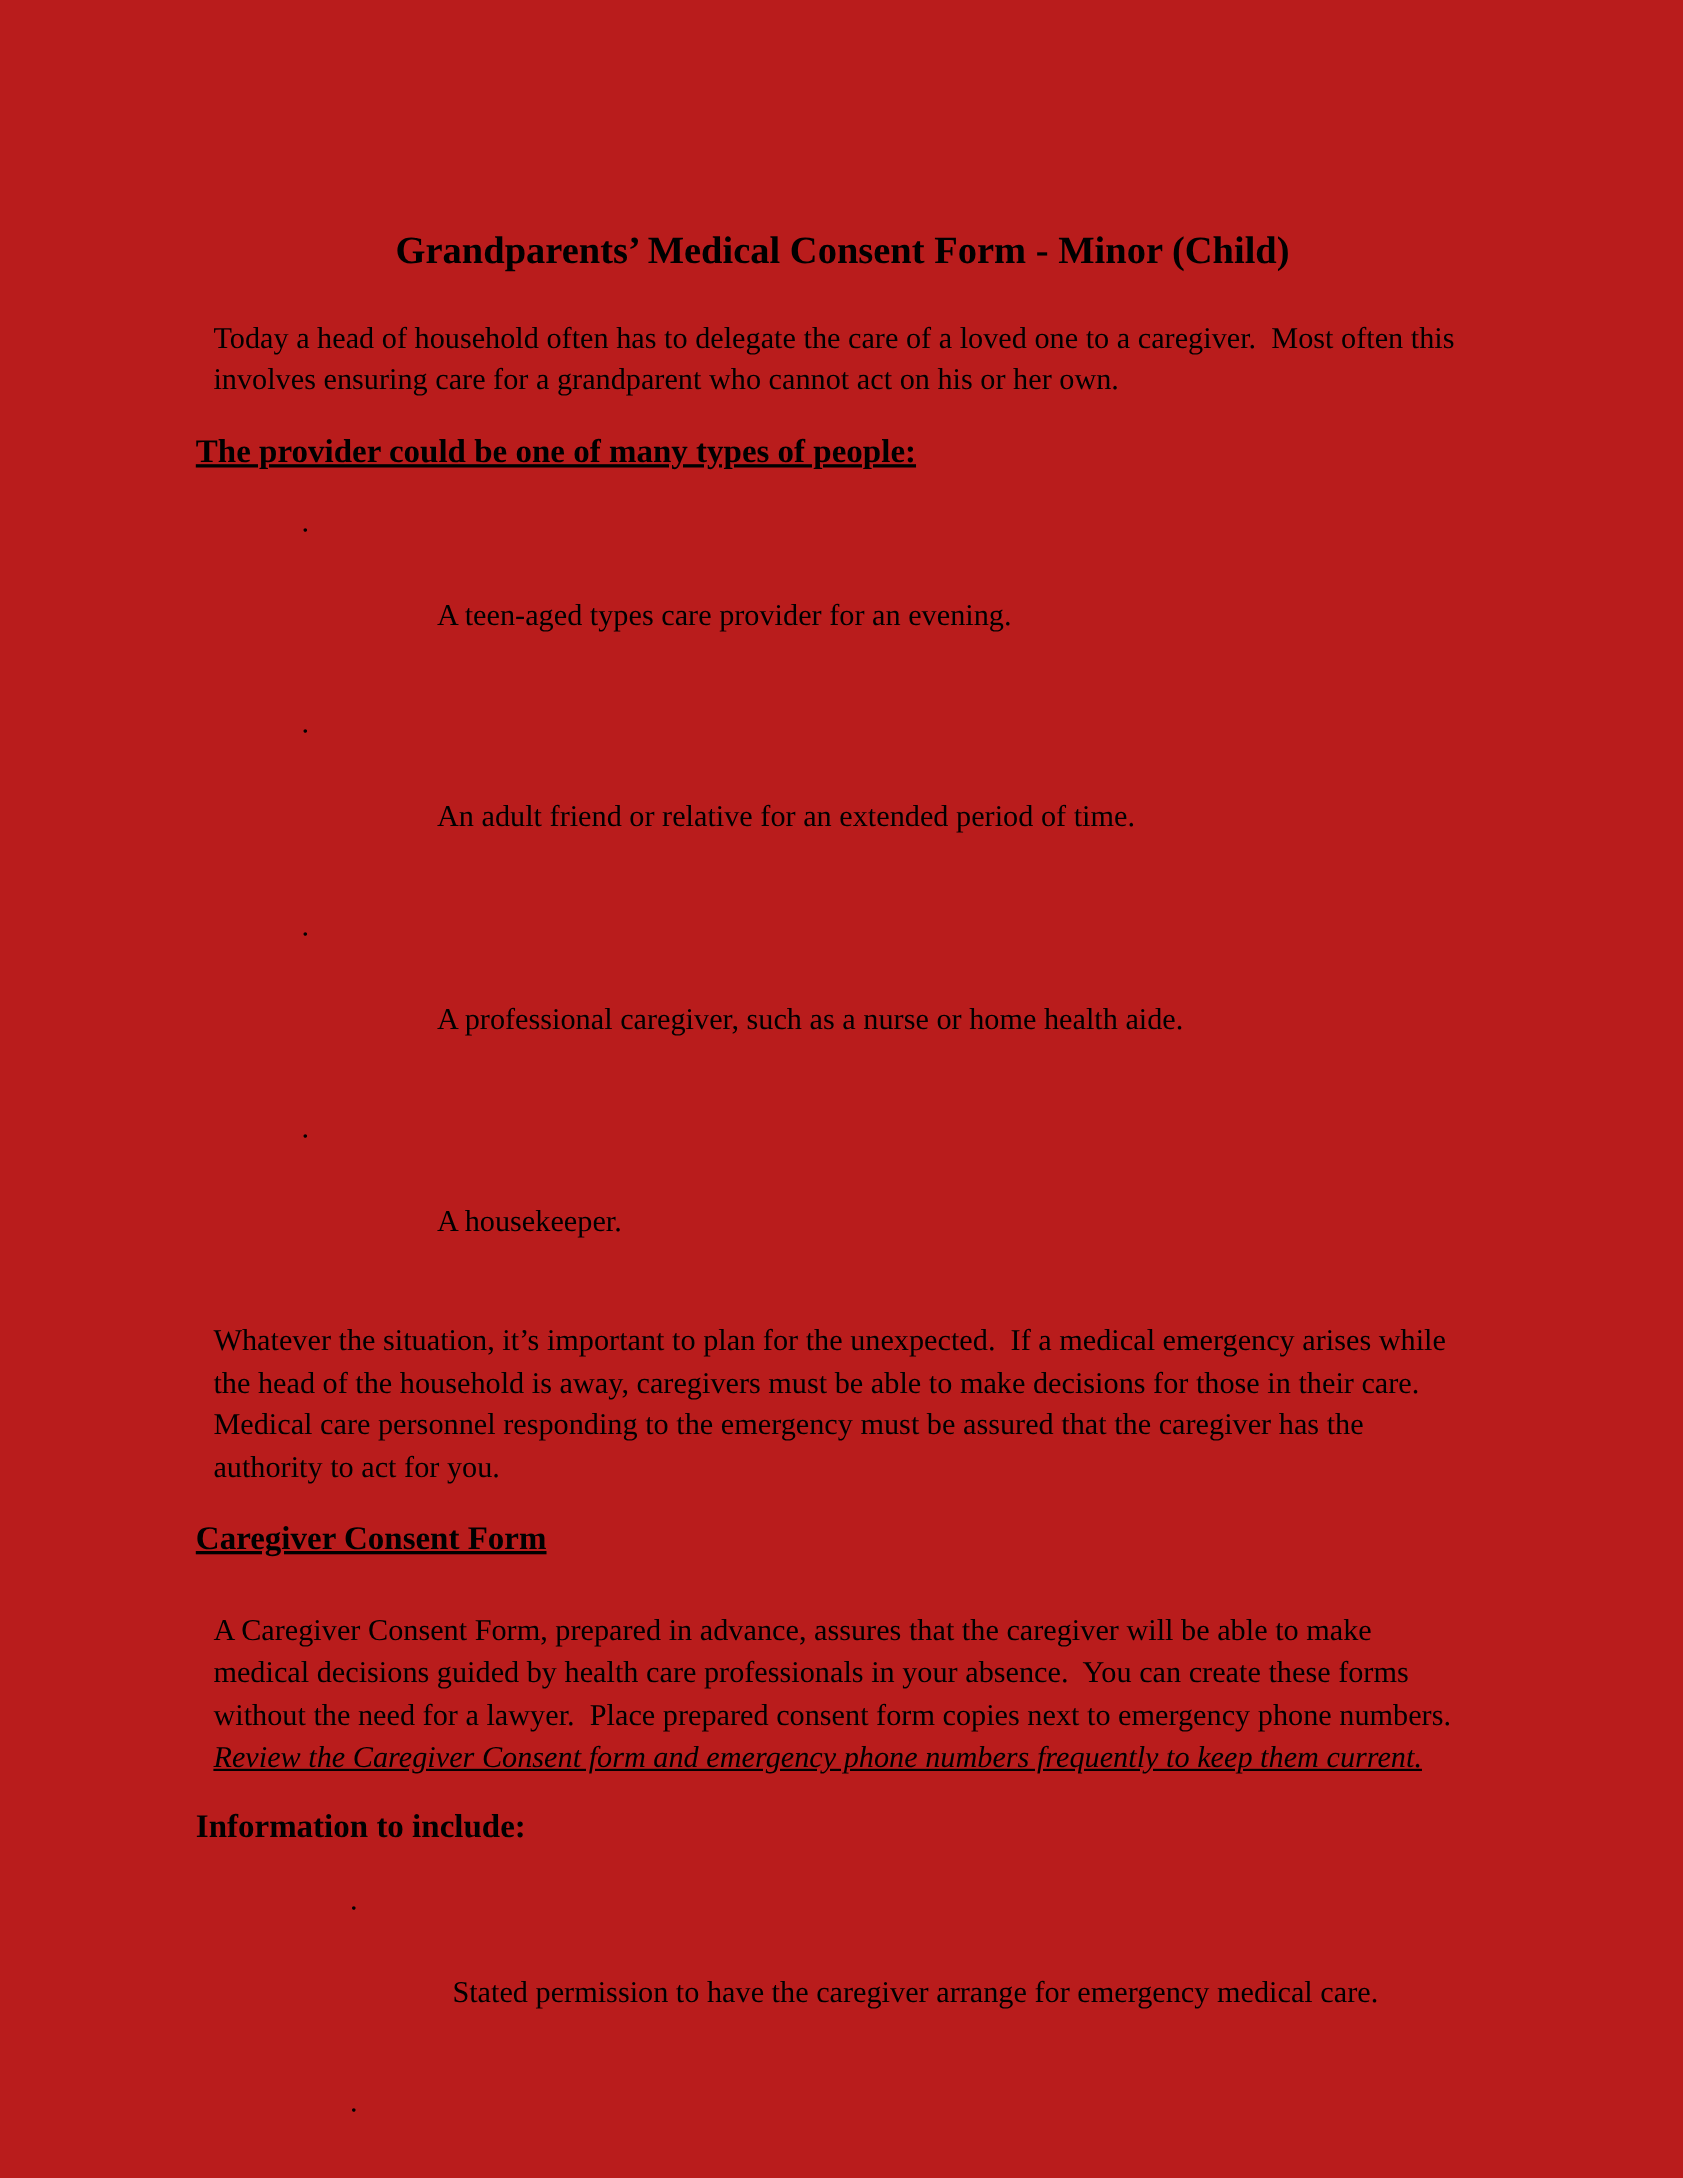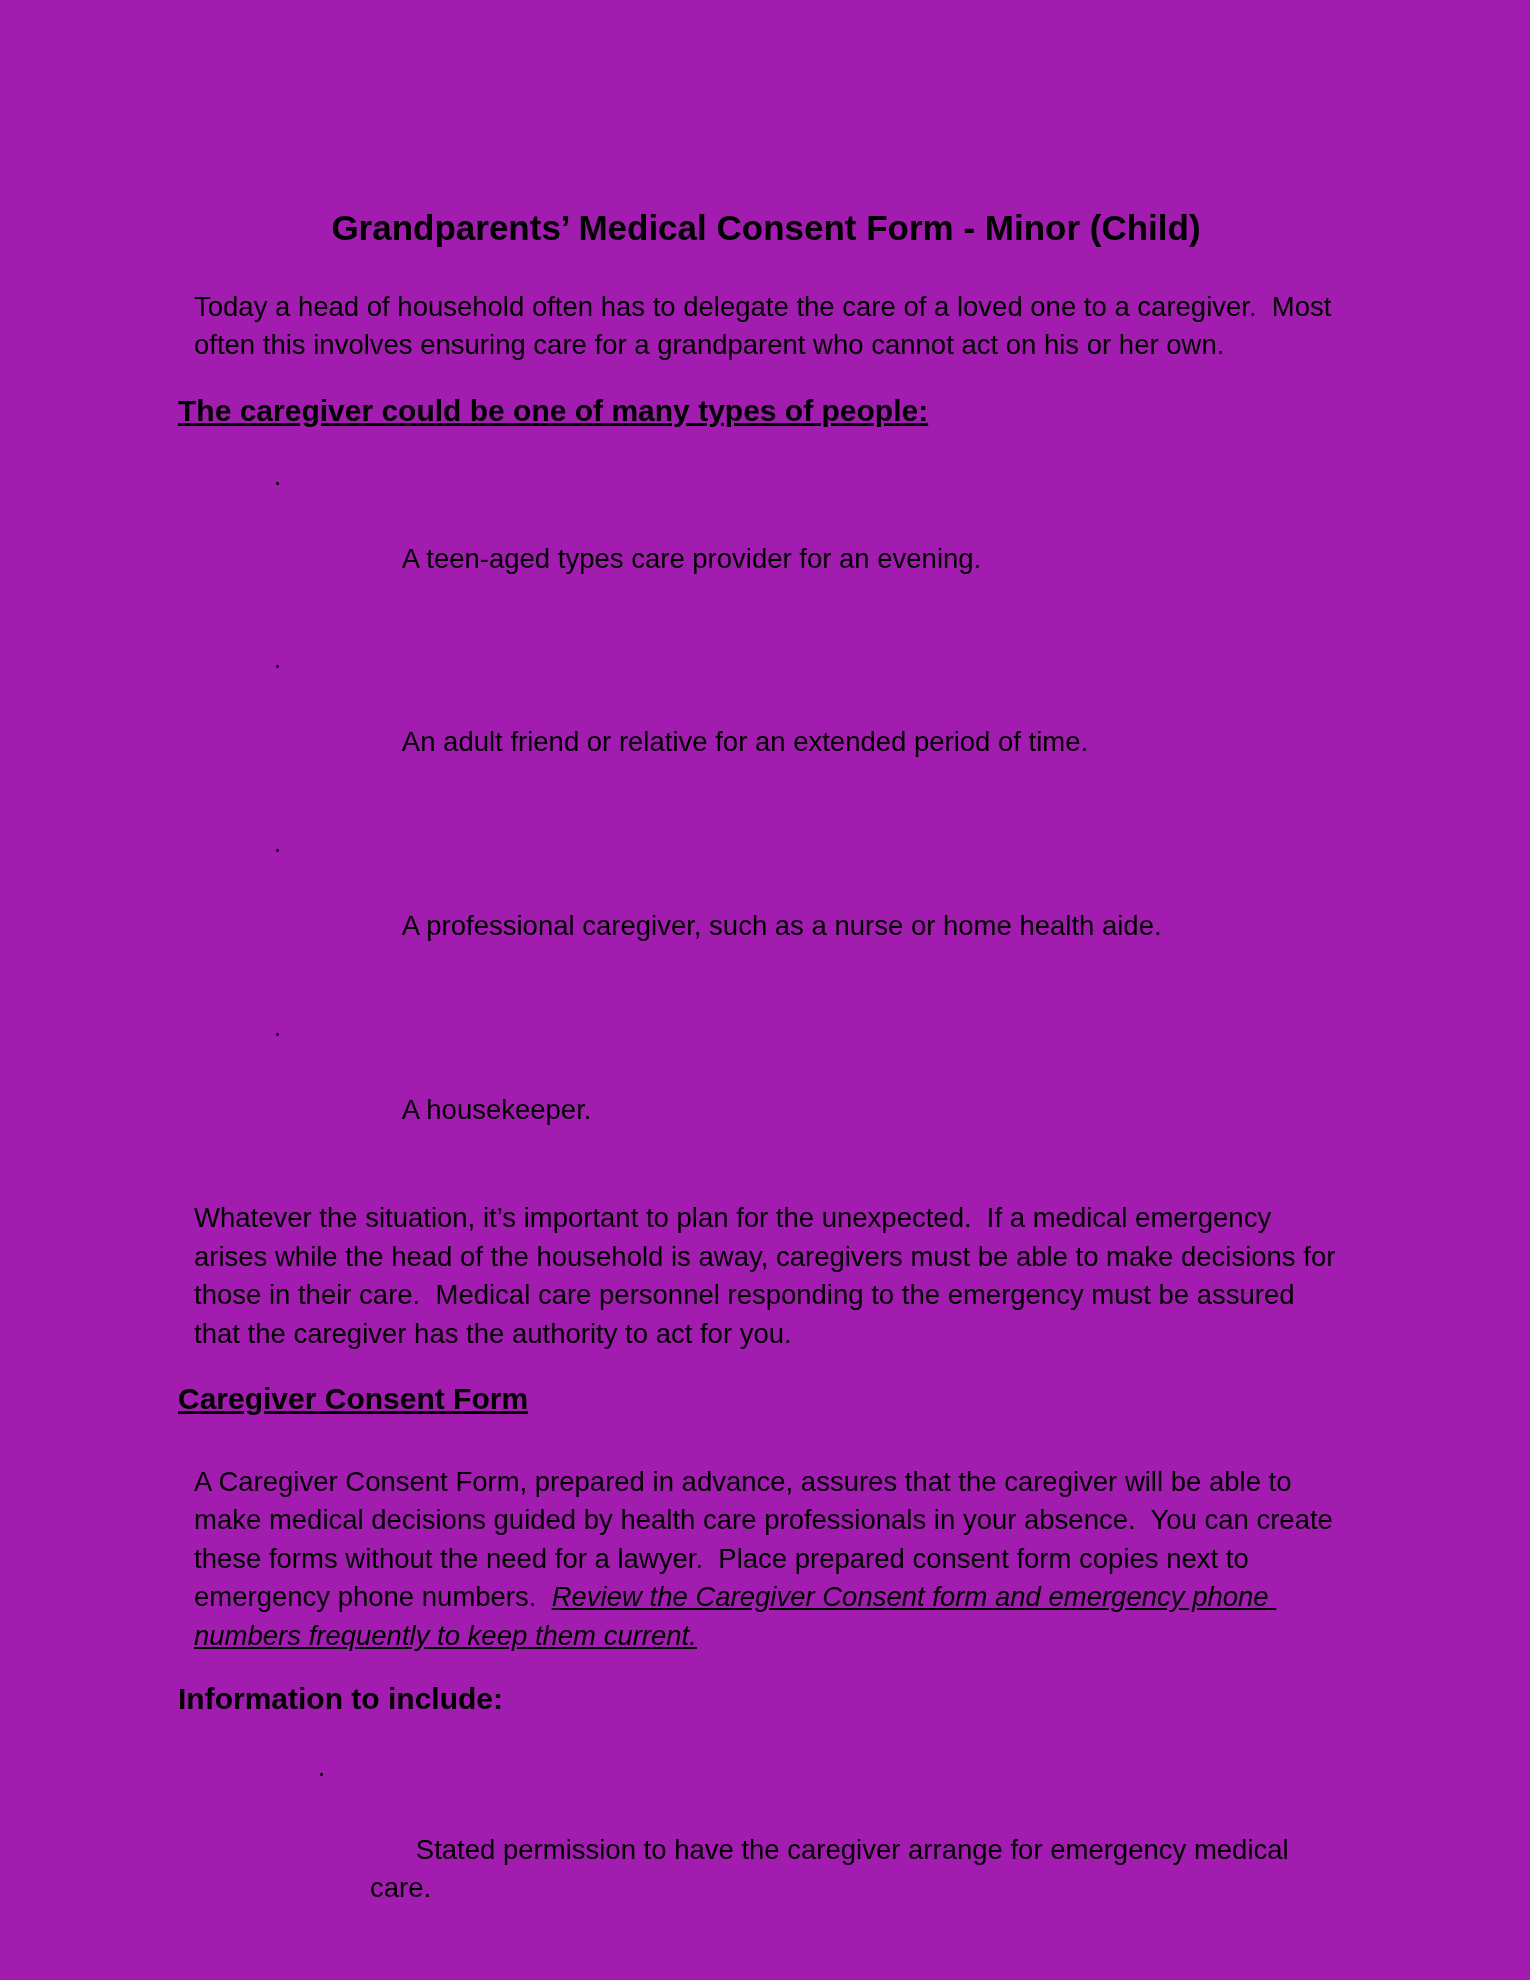--- a/index.html
+++ b/index.html
@@ -5,23 +5,23 @@
   html, body {
     margin: 0;
     padding: 0;
     background: #ffffff;
   }
   .page {
     position: relative;
     width: 1530px;
     height: 1980px;
     box-sizing: border-box;
-    background: #a21caf;
+    background: #b91c1c;
     color: #000000;
-    font-family: Liberation Sans, sans-serif;
+    font-family: Liberation Serif, serif;
     padding: 206px 176px 0 178px;
     overflow: hidden;
   }
   .doc-title {
     font-size: 35px;
     font-weight: bold;
     line-height: 44px;
     text-align: center;
     margin: 0 0 38px 0;
     white-space: pre-wrap;
@@ -68,21 +68,21 @@
 </style>
 </head>
 <body>
 
 <div class="page">
 
   <h1 class="doc-title">Grandparents’ Medical Consent Form - Minor (Child)</h1>
 
   <p class="body-para">Today a head of household often has to delegate the care of a loved one to a caregiver.  Most often this involves ensuring care for a grandparent who cannot act on his or her own.</p>
 
-  <h2 class="section-heading underlined">The caregiver could be one of many types of people:</h2>
+  <h2 class="section-heading underlined">The provider could be one of many types of people:</h2>
 
   <div class="bullet-list list-1">
     <div class="li">
       <span class="bullet">·</span>
       <span class="li-text">A teen-aged types care provider for an evening.</span>
     </div>
     <div class="li">
       <span class="bullet">·</span>
       <span class="li-text">An adult friend or relative for an extended period of time.</span>
     </div>

